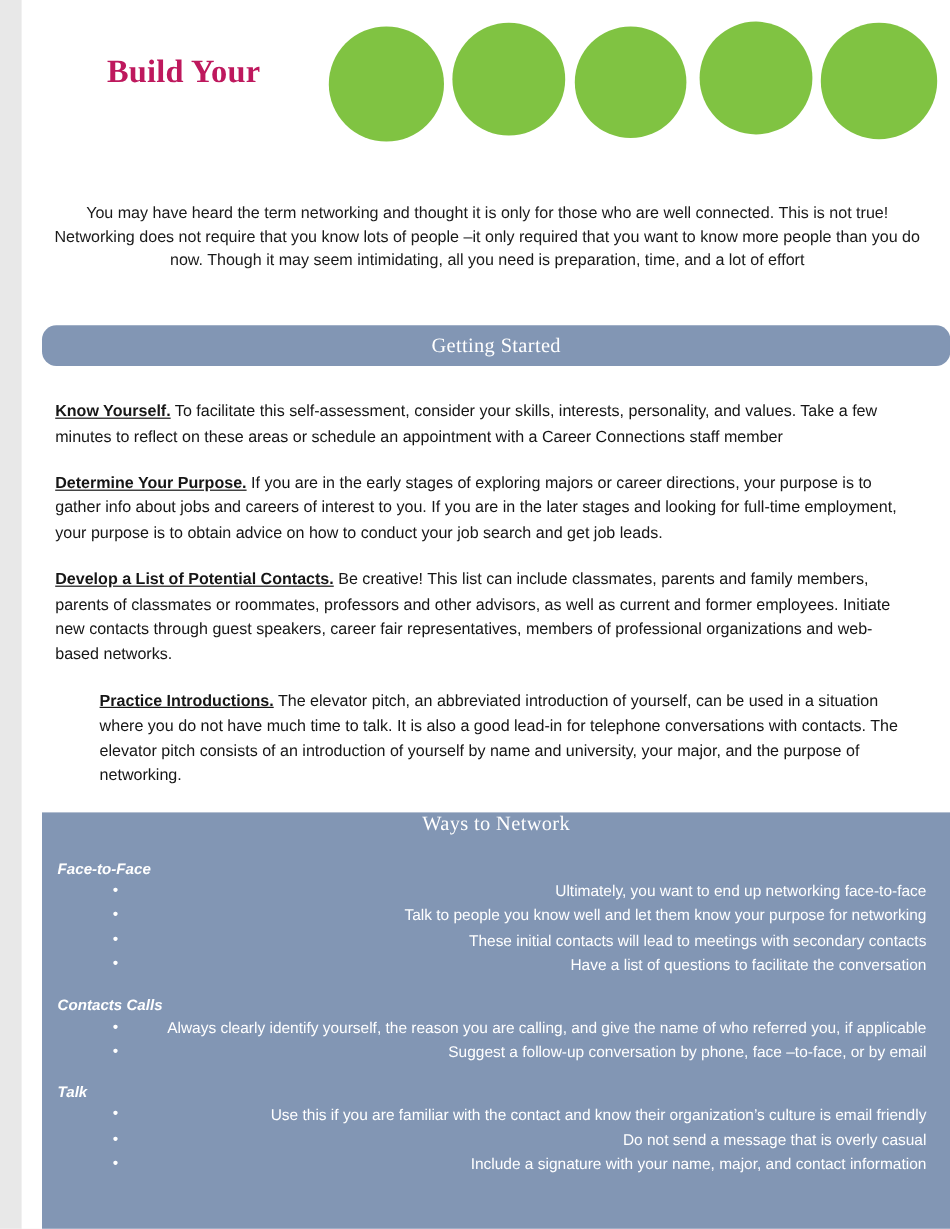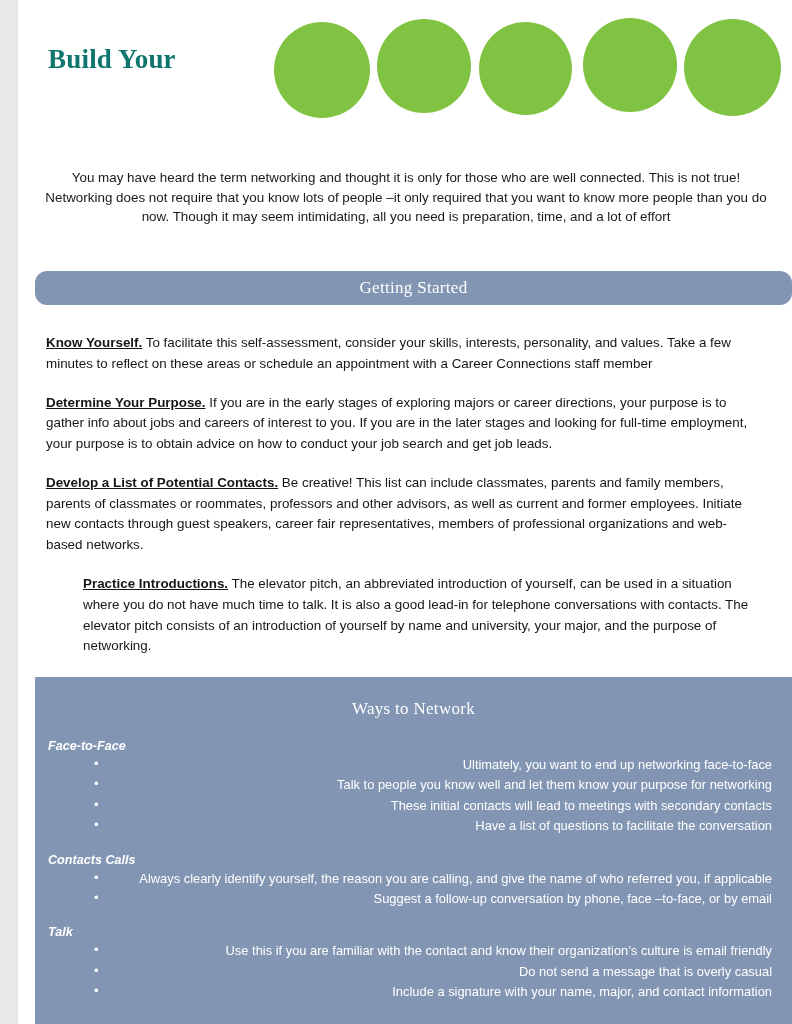--- a/index.html
+++ b/index.html
@@ -30,26 +30,26 @@
   
   #header {
     position: relative;
     height: 150px;
   }
   #doc-title {
     position: absolute;
     left: 30px;
     top: 40px;
     width: 210px;
-    text-align: left;
+    text-align: center;
     font-family: "Liberation Serif", serif;
     font-size: 27px;
     font-weight: bold;
     line-height: 1.42;
-    color: #0f766e;
+    color: #be185d;
     letter-spacing: 0.2px;
   }
   #circles {
     position: absolute;
     left: 238px;
     top: 0;
     width: 536px;
     height: 130px;
   }
   .circle {
@@ -108,21 +108,20 @@
     margin-left: 17px;
     background: #8296b4;
     color: #ffffff;
     padding-bottom: 38px;
     min-height: 364px;
   }
   #ways-title {
     text-align: center;
     font-family: "Liberation Serif", serif;
     font-size: 17px;
-    padding-top: 22px;
     padding-bottom: 4px;
     letter-spacing: 0.3px;
   }
   .group {
     padding: 0 20px 0 13px;
   }
   .group-title {
     font-size: 12.6px;
     font-weight: bold;
     color: #ffffff;

